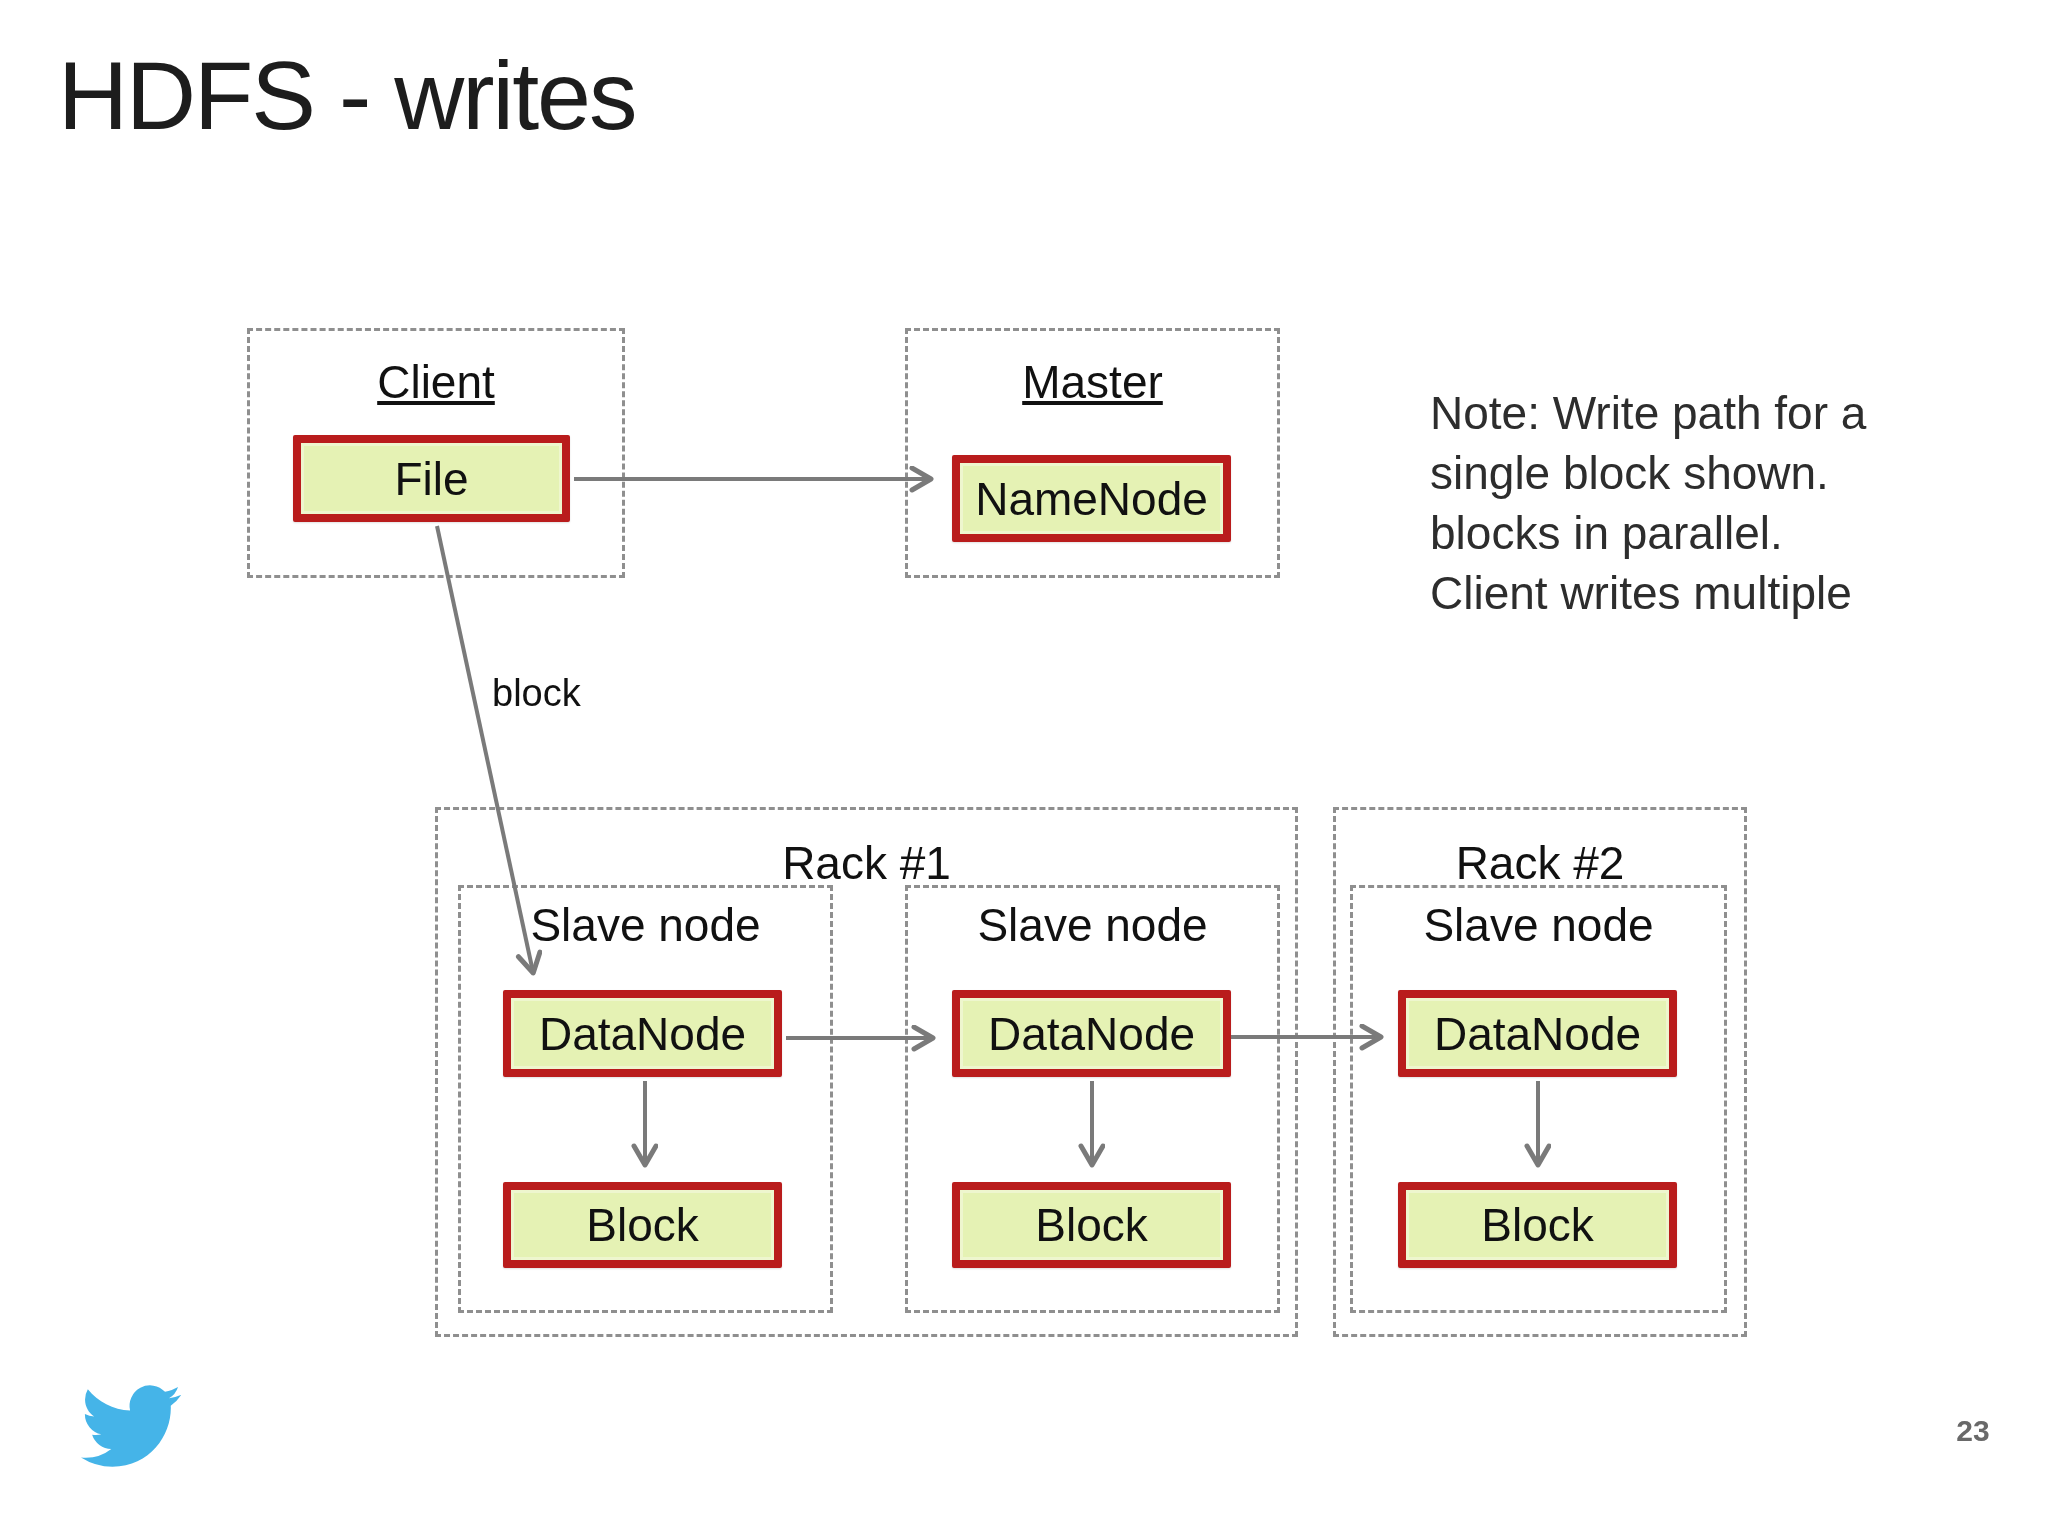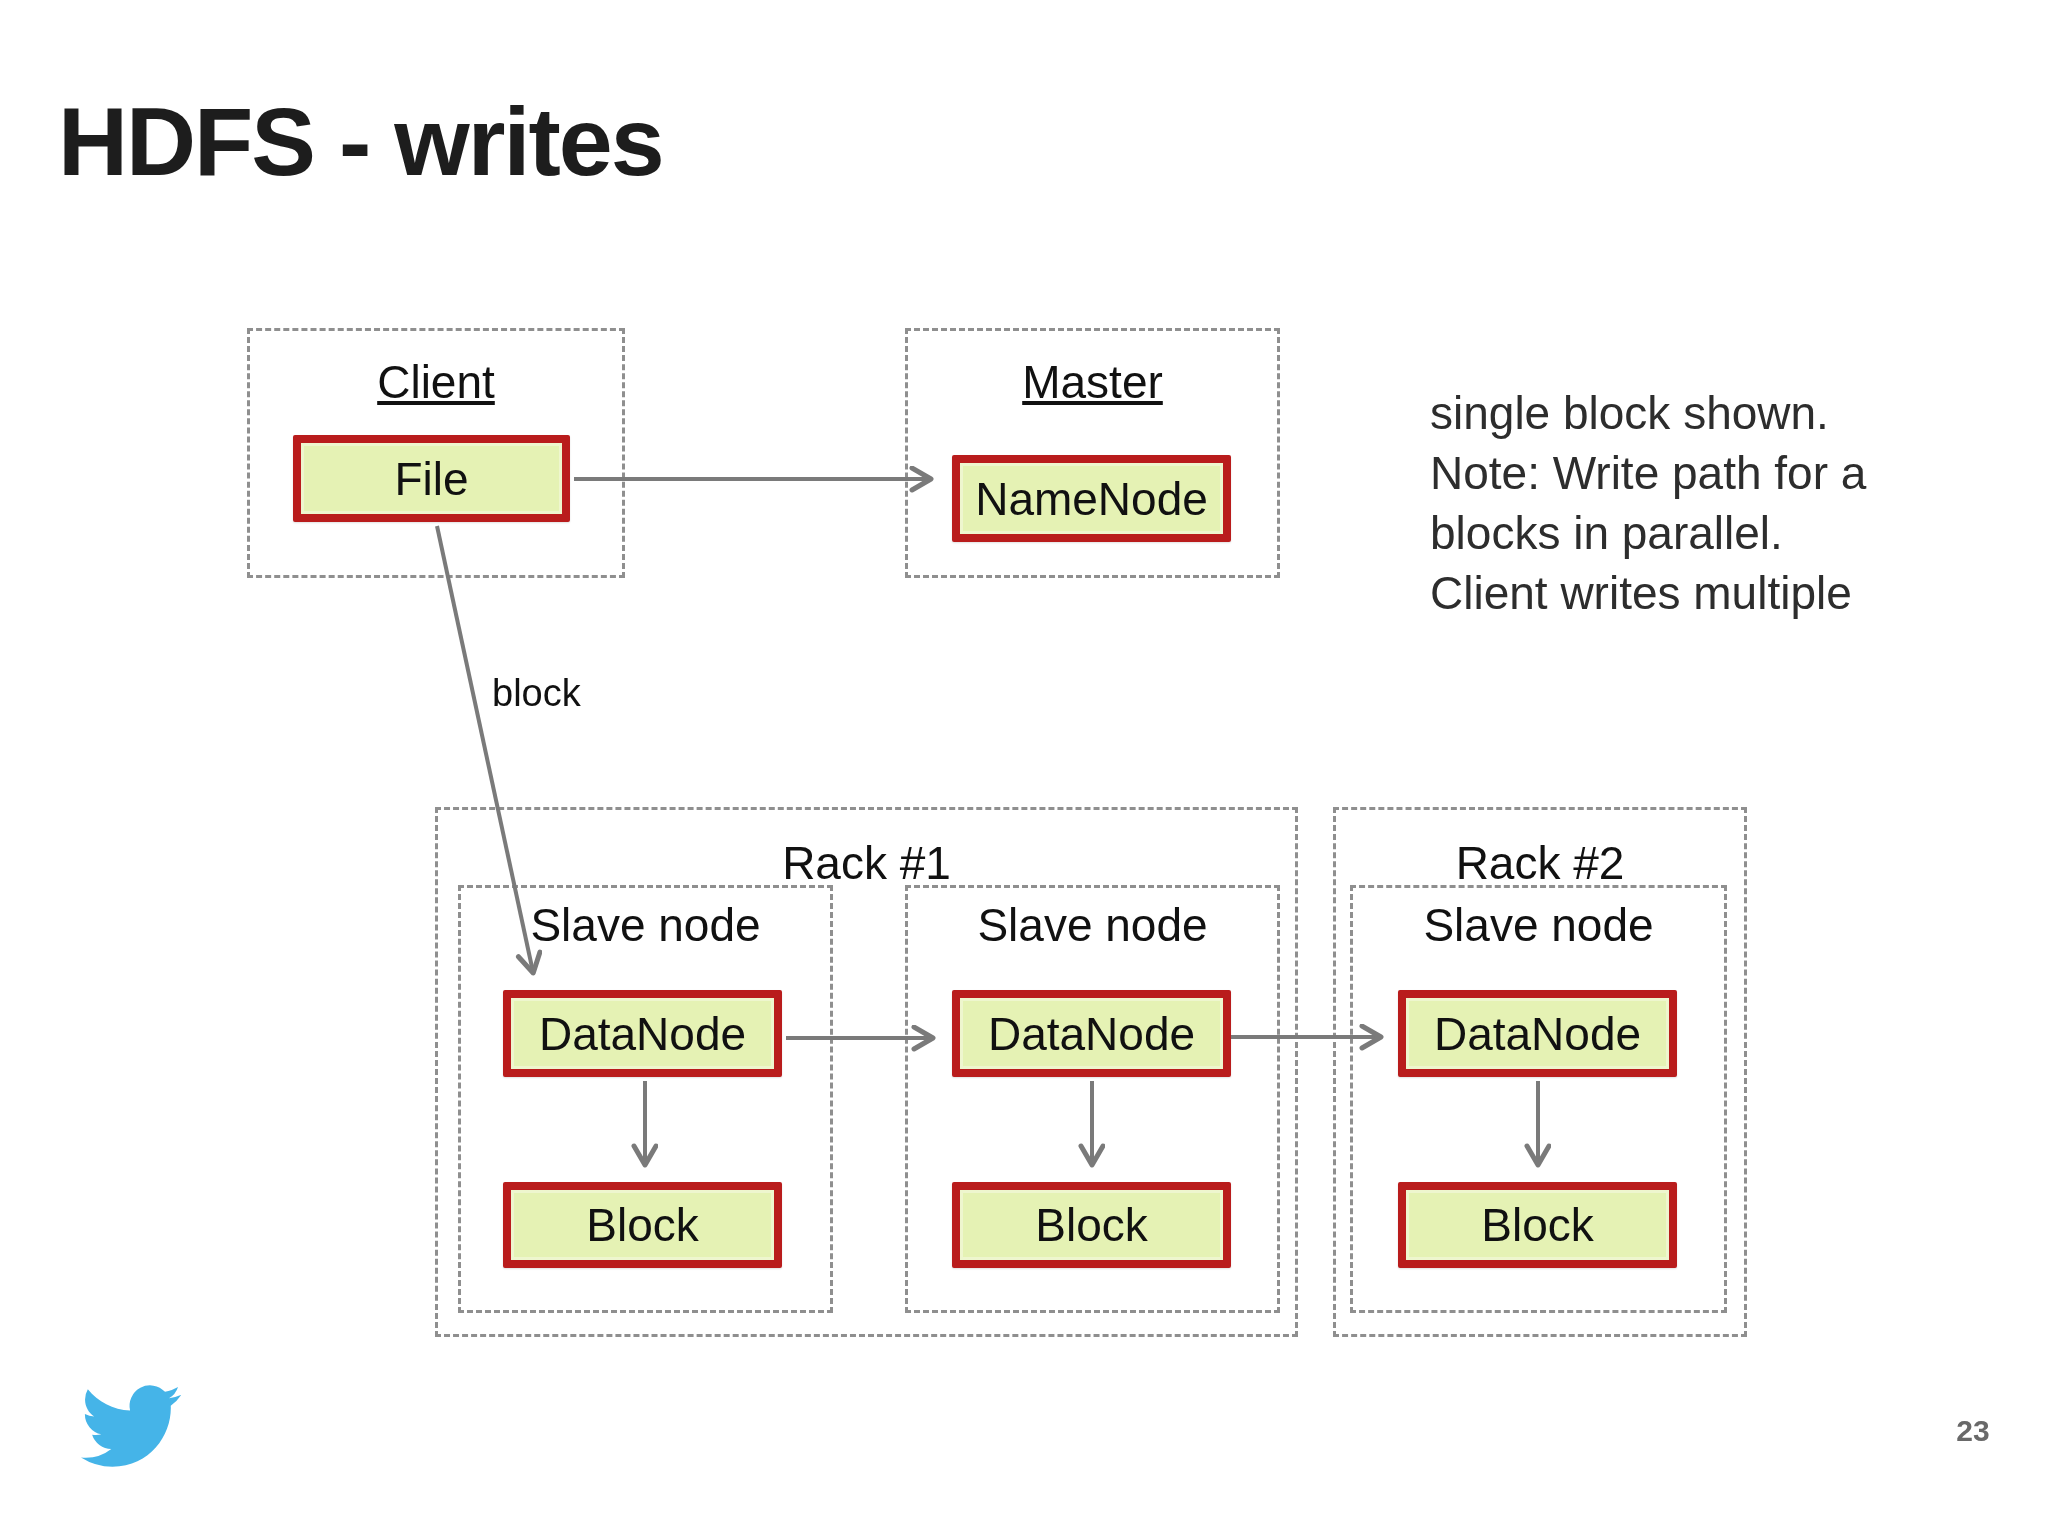--- a/index.html
+++ b/index.html
@@ -5,23 +5,22 @@
   html,body{margin:0;padding:0;background:#ffffff;}
   .slide{
     position:relative;
     width:2048px;height:1536px;
     background:#ffffff;
     font-family:"Liberation Sans", sans-serif;
     overflow:hidden;
   }
   .title{
     position:absolute;left:58px;top:40px;
-    font-size:97px;font-weight:700;letter-spacing:-2px;
+    font-size:97px;font-weight:400;letter-spacing:-2px;
     color:#1d1d1d;
-    margin-top:46px;
   }
   .dashed-group{
     position:absolute;
     border:3px dashed #8f8f8f;
     box-sizing:border-box;
     background:transparent;
   }
   .group-label{
     position:absolute;left:0;right:0;
     text-align:center;
@@ -94,22 +93,22 @@
     <div class="group-label">Client</div>
   </div>
   <div class="node node-file">File</div>
 
   <div class="dashed-group master-group">
     <div class="group-label">Master</div>
   </div>
   <div class="node node-namenode">NameNode</div>
 
   <div class="note">
+    <div class="note-line">Note: Write path for a</div>
     <div class="note-line">single block shown.</div>
-    <div class="note-line">Note: Write path for a</div>
     <div class="note-line">blocks in parallel.</div>
     <div class="note-line">Client writes multiple</div>
   </div>
 
   <div class="edge-label">block</div>
 
   <div class="dashed-group rack1-group">
     <div class="group-label">Rack #1</div>
   </div>
   <div class="dashed-group slave-group slave1-group">

